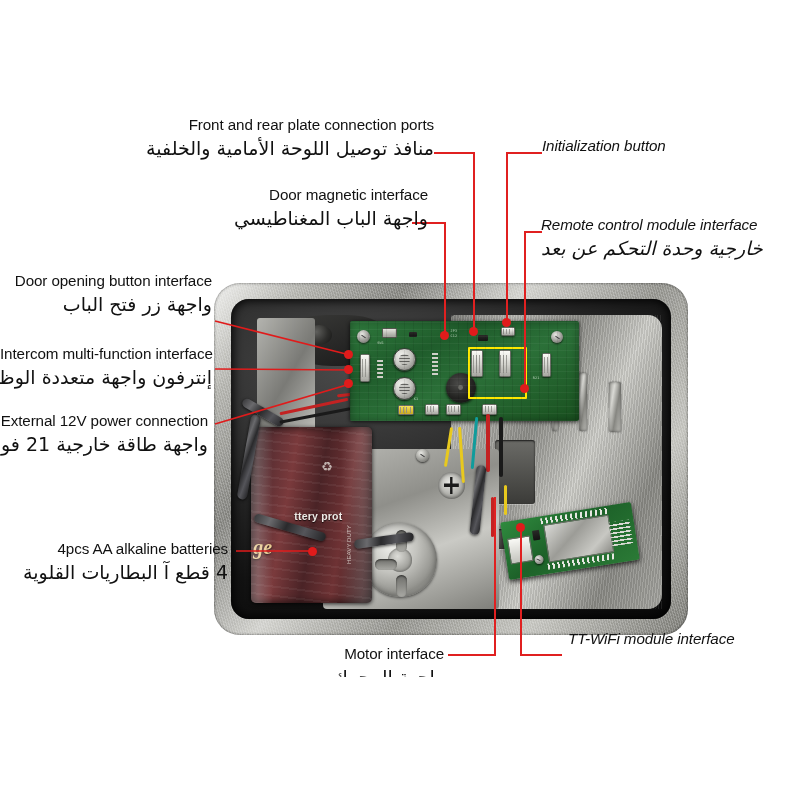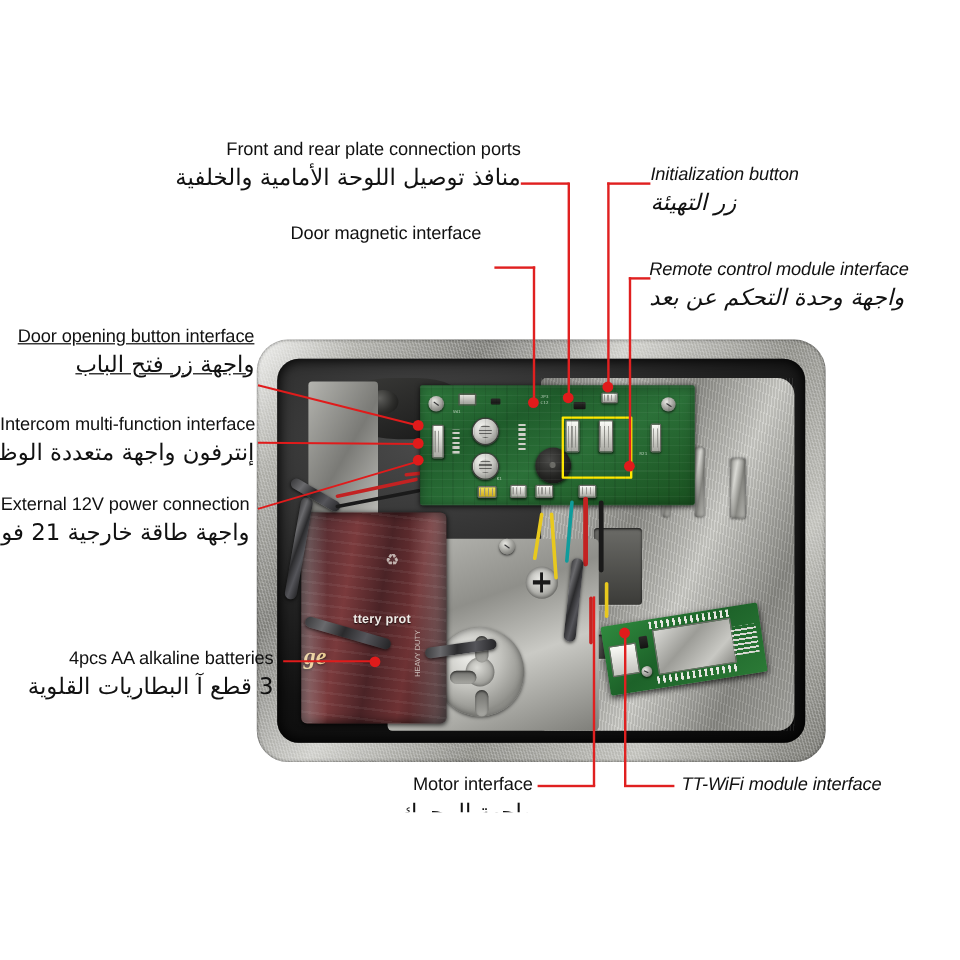--- a/index.html
+++ b/index.html
@@ -495,54 +495,54 @@
   <div class="lead h" style="left:520px; top:654px; width:42px;"></div>
   <div class="dot" style="left:516px; top:523px;"></div>
 
   <div class="callout right-align" style="left:126px; top:116px; width:308px;">
     <div class="en">Front and rear plate connection ports</div>
     <div class="ar">منافذ توصيل اللوحة الأمامية والخلفية</div>
   </div>
 
   <div class="callout left-align" style="left:542px; top:137px;">
     <div class="en">Initialization button</div>
-    <div class="ar">زر التهيئة</div>
-  </div>
-
-  <div class="callout right-align" style="left:89px; top:186px; width:312px;">
+  </div>
+
+  <div class="callout right-align" style="left:116px; top:186px; width:312px;">
     <div class="en">Door magnetic interface</div>
+    <div class="ar">واجهة الباب المغناطيسي</div>
   </div>
 
   <div class="callout left-align" style="left:541px; top:216px;">
     <div class="en">Remote control module interface</div>
-    <div class="ar">واجهة وحدة التحكم عن بعد</div>
-  </div>
-
-  <div class="callout right-align" style="left:0px; top:272px; width:212px;text-decoration:underline;">
+    <div class="ar">خارجية وحدة التحكم عن بعد</div>
+  </div>
+
+  <div class="callout right-align" style="left:0px; top:272px; width:212px;">
     <div class="en">Door opening button interface</div>
     <div class="ar">واجهة زر فتح الباب</div>
   </div>
 
   <div class="callout right-align" style="left:0px; top:345px; width:212px;">
     <div class="en">Intercom multi-function interface</div>
     <div class="ar">إنترفون واجهة متعددة الوظائف</div>
   </div>
 
   <div class="callout right-align" style="left:0px; top:412px; width:208px;">
     <div class="en">External 12V power connection</div>
     <div class="ar">واجهة طاقة خارجية 12 فولت</div>
   </div>
 
   <div class="callout right-align" style="left:0px; top:540px; width:228px;">
     <div class="en">4pcs AA alkaline batteries</div>
-    <div class="ar">3 قطع آ البطاريات القلوية</div>
+    <div class="ar">4 قطع آ البطاريات القلوية</div>
   </div>
 
   <div class="callout right-align" style="left:236px; top:645px; width:208px;">
     <div class="en">Motor interface</div>
     <div class="ar">واجهة المحرك</div>
   </div>
 
-  <div class="callout left-align" style="left:568px; top:645px;">
+  <div class="callout left-align" style="left:568px; top:630px;">
     <div class="en">TT-WiFi module interface</div>
   </div>
 
 </div>
 
 </body></html>

